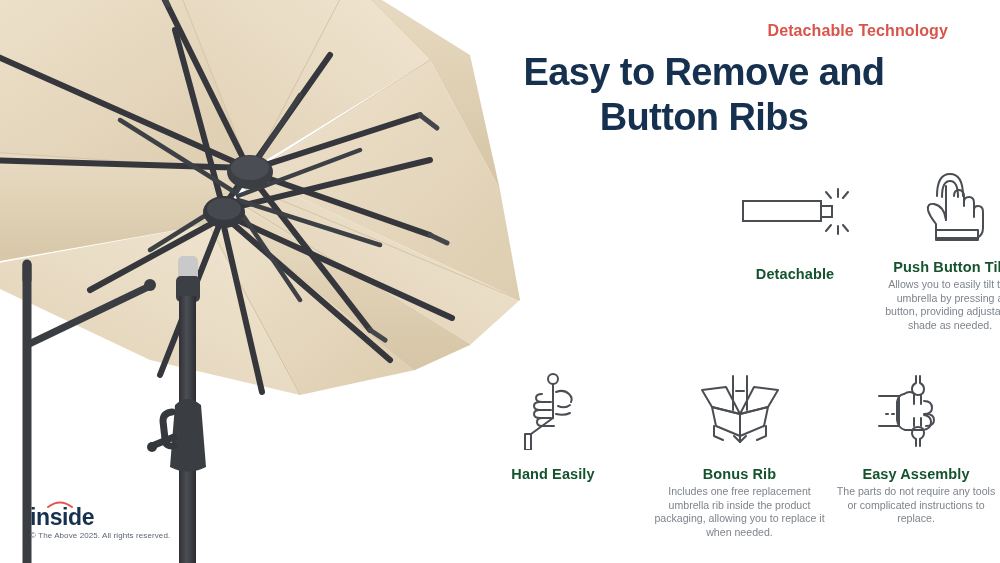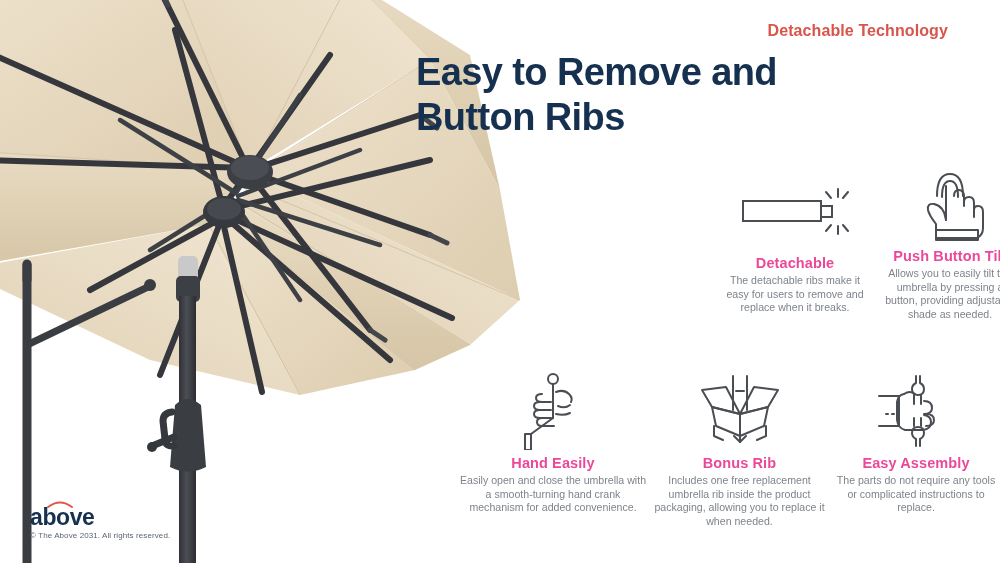--- a/index.html
+++ b/index.html
@@ -28,32 +28,32 @@
 
   
   .content { position:absolute; left:420px; top:0; width:580px; height:563px; }
 
   .eyebrow {
     position:absolute; right:52px; top:22px;
     font-size:16px; color:#d9544a; font-weight:bold;
     letter-spacing:0.1px; text-align:right;
   }
   .headline {
-    position:absolute; right:64px; top:50px; width:520px;
-    text-align:left; font-size:38px; line-height:45px;
+    position:absolute; right:36px; top:50px; width:520px;
+    text-align:center; font-size:38px; line-height:45px;
     font-weight:bold; color:#16314f; letter-spacing:-0.6px;
   }
 
   
   .feature { position:absolute; text-align:center; }
   .feature .ficon { height:72px; display:flex; align-items:center; justify-content:center; }
   .feature .ficon svg { display:block; }
   .ftitle {
-    font-size:14.5px; font-weight:bold; color:#ec4899;
-    margin-top:8px; letter-spacing:0.1px;
+    font-size:14.5px; font-weight:bold; color:#14532d;
+    margin-top:19px; letter-spacing:0.1px;
   }
   .fdesc { font-size:10.6px; line-height:13.6px; color:#7e848b; margin-top:3px; }
 
   
   .f-detachable   { left:300px; top:175px; width:150px; }
   .f-pushbutton   { left:460px; top:168px; width:140px; }
   
   .f-handcrank    { left:38px;  top:375px; width:190px; }
   .f-bonusrib     { left:232px; top:375px; width:175px; }
   .f-easyassembly { left:412px; top:375px; width:168px; }
@@ -177,23 +177,23 @@
         <line x1="27" y1="265" x2="27" y2="280" stroke-width="9"></line>
       </g>
     </svg>
   </div>
 
   <div class="brand">
     <div class="brand-mark">
       <svg class="brand-arc" viewBox="0 0 26 9">
         <path d="M1 8 Q13 -1 25 8" fill="none" stroke="#e0574b" stroke-width="2" stroke-linecap="round"></path>
       </svg>
-      <div class="brand-word">above</div>
-    </div>
-    <div class="brand-copy">© The Above 2031. All rights reserved.</div>
+      <div class="brand-word">inside</div>
+    </div>
+    <div class="brand-copy">© The Above 2025. All rights reserved.</div>
   </div>
 
   <div class="content">
 
     <div class="eyebrow">Detachable Technology</div>
 
     <div class="headline">
       <span>Easy to Remove and</span><br>
       <span>Button Ribs</span>
     </div>
@@ -209,21 +209,20 @@
               <line x1="85" y1="9" x2="90" y2="15"></line>
               <line x1="107" y1="9" x2="102" y2="15"></line>
               <line x1="97" y1="43" x2="97" y2="51"></line>
               <line x1="85" y1="48" x2="90" y2="42"></line>
               <line x1="107" y1="48" x2="102" y2="42"></line>
             </g>
           </g>
         </svg>
       </div>
       <div class="ftitle">Detachable</div>
-      <div class="fdesc">The detachable ribs make it easy for users to remove and replace when it breaks.</div>
     </div>
 
     <div class="feature f-pushbutton">
       <div class="ficon">
         <svg width="74" height="76" viewBox="0 0 74 76">
           <g stroke="#4a4d52" fill="none" stroke-width="2" stroke-linecap="round" stroke-linejoin="round">
             <path d="M24 30 Q24 8 37 8 Q50 8 50 30"></path>
             <path d="M29 31 Q29 15 37 15 Q45 15 45 31"></path>
             <path d="M33 20 l0 34"></path>
             <path d="M33 54 q-2 -14 -12 -16 q-7 -1 -6 6 q1 5 8 14 l0 14"></path>
@@ -251,21 +250,20 @@
             <path d="M22 46 q-5 0 -5 4 q0 4 5 4 l12 0"></path>
             <path d="M36 20 q8 -3 13 2 q4 4 2 8"></path>
             <path d="M38 34 q7 3 12 -1"></path>
             <path d="M36 42 q8 2 14 -1"></path>
             <path d="M33 46 l-22 16 l0 16"></path>
             <path d="M11 62 l-6 0 l0 16 l6 0"></path>
           </g>
         </svg>
       </div>
       <div class="ftitle">Hand Easily</div>
-      <div class="fdesc">Easily open and close the umbrella with a smooth-turning hand crank mechanism for added convenience.</div>
     </div>
 
     <div class="feature f-bonusrib">
       <div class="ficon">
         <svg width="84" height="74" viewBox="0 0 84 74">
           <g stroke="#4a4d52" fill="none" stroke-width="2" stroke-linecap="round" stroke-linejoin="round">
             <line x1="35" y1="2" x2="35" y2="36"></line>
             <line x1="49" y1="2" x2="49" y2="36"></line>
             <line x1="38" y1="17" x2="46" y2="17"></line>
             <path d="M4 16 L28 13 L42 40 L14 33 Z"></path>

